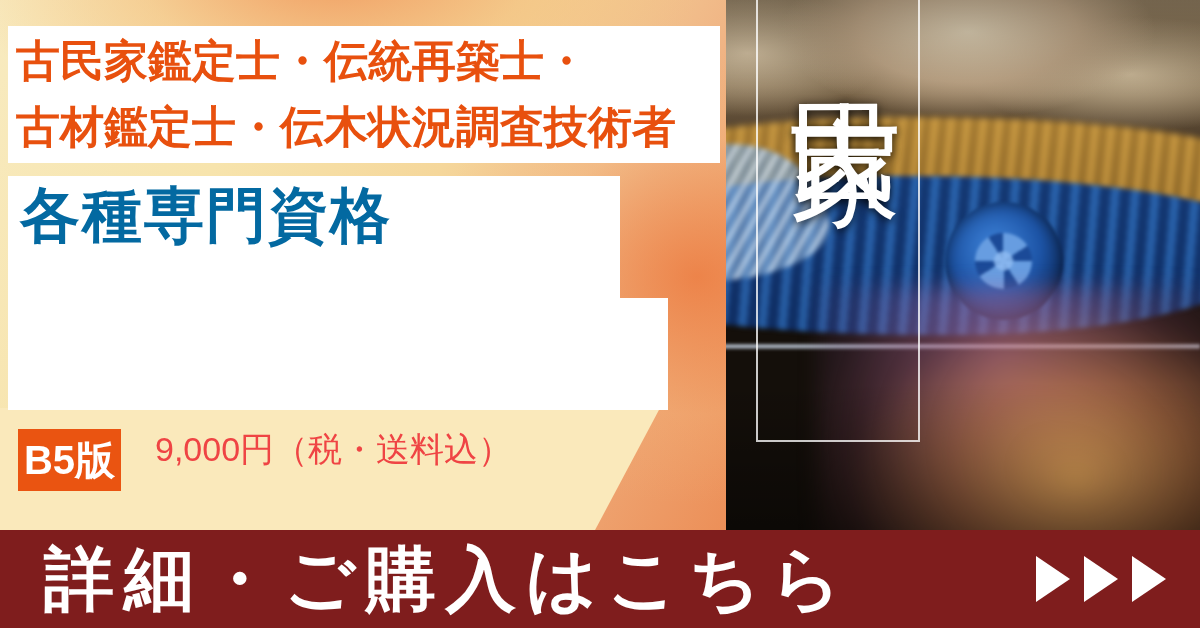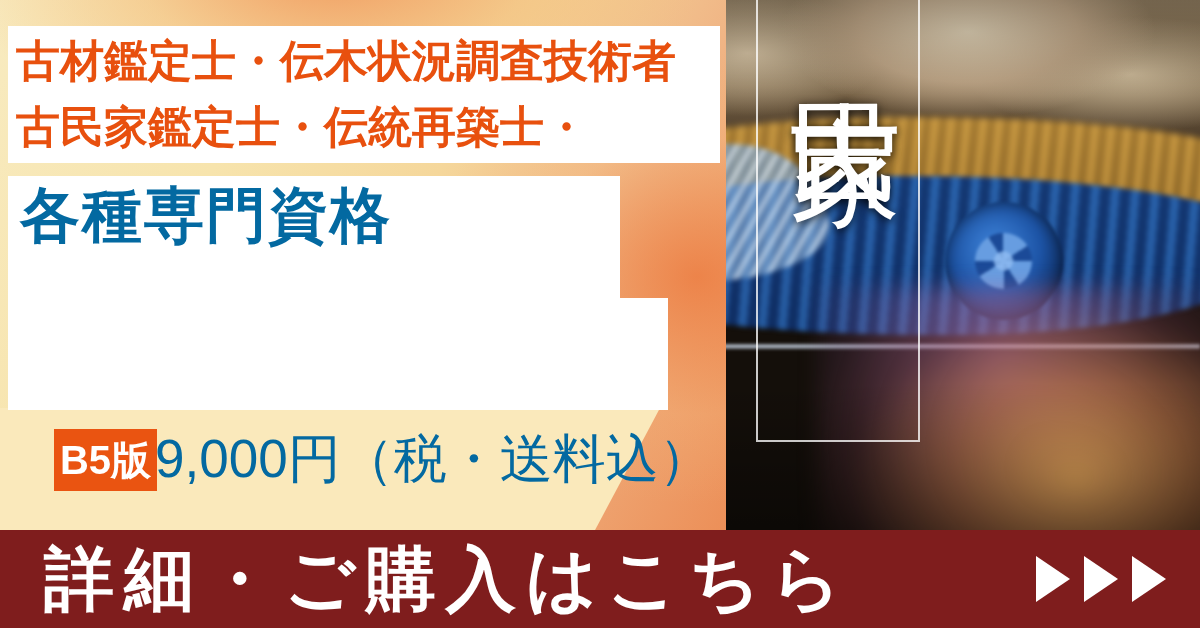--- a/index.html
+++ b/index.html
@@ -170,30 +170,30 @@
   }
   .sub-l2 {
     position:absolute; left:168px; top:300px;
     font-size:72px; line-height:1; font-weight:700;
     color:#e8500e; letter-spacing:2px; white-space:nowrap;
   }
 
   .badge {
     position:absolute; left:18px; top:429px; width:103px; height:62px;
     background:#ea5411;
-    display:flex; align-items:center; justify-content:center;margin-left:36px;
+    display:flex; align-items:center; justify-content:center;
   }
   .badge span {
     color:#ffffff; font-size:40px; font-weight:700; letter-spacing:0px;
     line-height:1;
   }
   .price {
     position:absolute; left:155px; top:432px;
-    font-size:53px; line-height:1; font-weight:400;
-    color:#0369a1; letter-spacing:0px; white-space:nowrap;
+    font-size:34px; line-height:1; font-weight:400;
+    color:#ef4444; letter-spacing:0px; white-space:nowrap;
   }
 
   
   .cta {
     position:absolute; left:0; top:530px; width:1200px; height:98px;
     background:#7f1d1d;
     display:flex; align-items:center;
   }
   .cta-text {
     position:absolute; left:44px; top:50%; transform:translateY(-50%);
@@ -234,22 +234,22 @@
   <div class="bg-warm"></div>
   <div class="bg-warm-2"></div>
 
   <div class="price-band"></div>
 
   <div class="panel-a"></div>
   <div class="panel-b1"></div>
   <div class="panel-b2"></div>
 
   <div class="headline">
+    <div>古民家鑑定士・伝統再築士・</div>
     <div>古材鑑定士・伝木状況調査技術者</div>
-    <div>古民家鑑定士・伝統再築士・</div>
   </div>
 
   <div class="sub-l1">各種専門資格</div>
 
   <div class="badge">
     <span>B5版</span>
   </div>
   <div class="price">9,000円（税・送料込）</div>
 
   <div class="cta">

